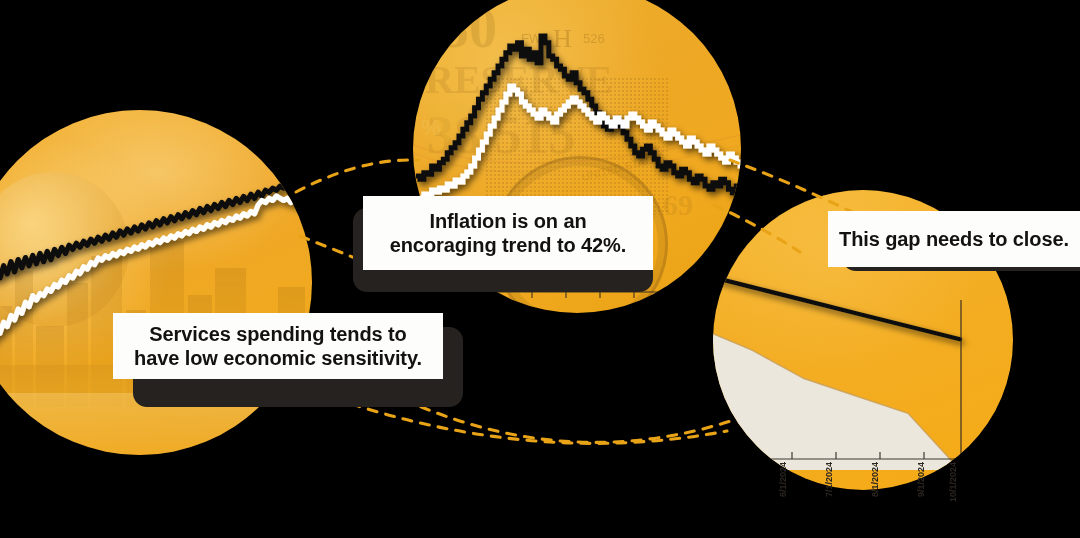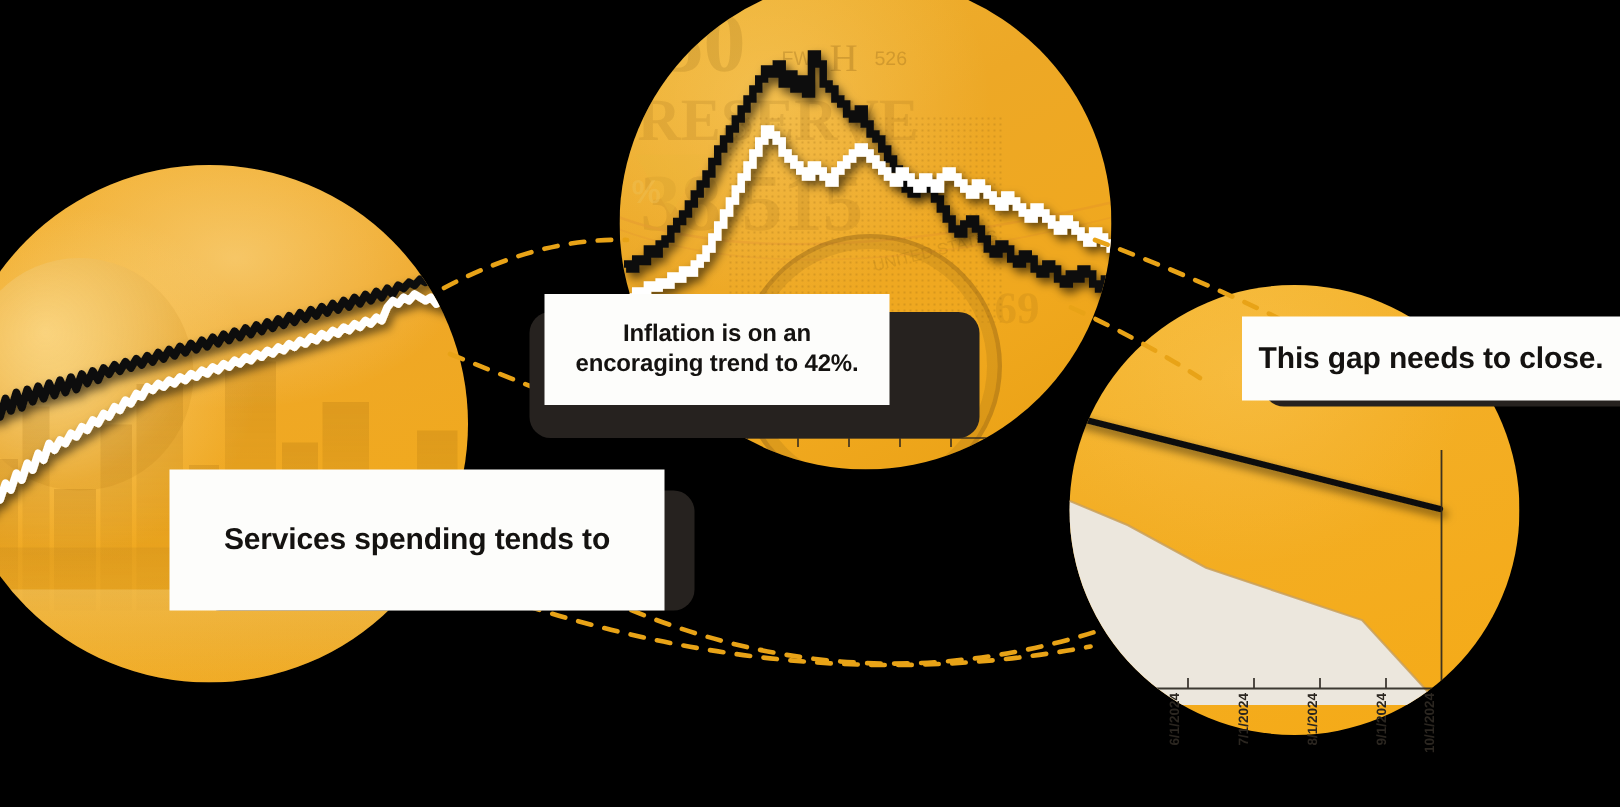--- a/index.html
+++ b/index.html
@@ -79,25 +79,25 @@
   .callout .box{
     position:absolute;background:#fdfdfb;
     display:flex;align-items:center;justify-content:center;
     text-align:center;color:#141210;
     font-weight:bold;line-height:1.22;
     letter-spacing:-.1px;
   }
 
   #callout-left{left:113px;top:313px;}
   #callout-left .shadowbox{left:20px;top:14px;width:330px;height:80px;}
-  #callout-left .box{left:0;top:0;width:330px;height:94px;font-size:20px;padding:0 10px;box-sizing:border-box;}
+  #callout-left .box{left:0;top:0;width:330px;height:66px;font-size:20px;padding:0 10px;box-sizing:border-box;}
 
   #callout-mid{left:363px;top:196px;}
   #callout-mid .shadowbox{left:-10px;top:12px;width:300px;height:84px;}
-  #callout-mid .box{left:0;top:0;width:230px;height:74px;font-size:16px;padding:0 10px;box-sizing:border-box;}
+  #callout-mid .box{left:0;top:0;width:290px;height:74px;font-size:20px;padding:0 10px;box-sizing:border-box;}
 
   #callout-right{left:828px;top:211px;}
   #callout-right .shadowbox{left:14px;top:12px;width:252px;height:48px;}
   #callout-right .box{left:0;top:0;width:252px;height:56px;font-size:20px;padding:0 10px;box-sizing:border-box;}
 
   .axis-label{
     position:absolute;
     font-size:9px;color:#2b2620;font-weight:bold;
     writing-mode:vertical-rl;transform:rotate(180deg);
     white-space:nowrap;
@@ -222,20 +222,21 @@
     <div class="axis-label" style="left:870px;top:462px;">8/1/2024</div>
     <div class="axis-label" style="left:916px;top:462px;">9/1/2024</div>
     <div class="axis-label" style="left:948px;top:462px;">10/1/2024</div>
   </div>
 
   <div class="callout" id="callout-left">
     <div class="shadowbox"></div>
     <div class="box">
       <span>
         <span>Services spending tends to</span><br>
+        <span>have low economic sensitivity.</span>
       </span>
     </div>
   </div>
 
   <div class="callout" id="callout-mid">
     <div class="shadowbox"></div>
     <div class="box">
       <span>
         <span>Inflation is on an</span><br>
         <span>encoraging trend to 42%.</span>

